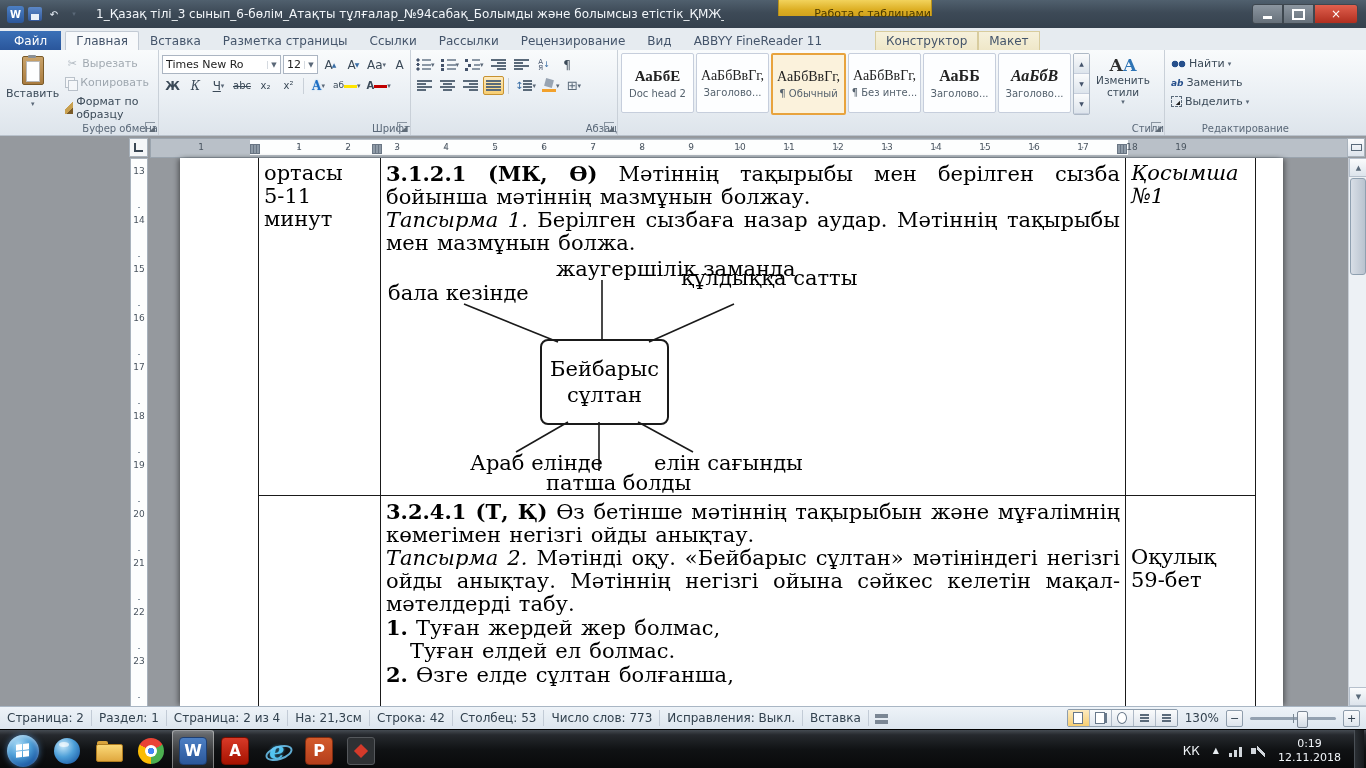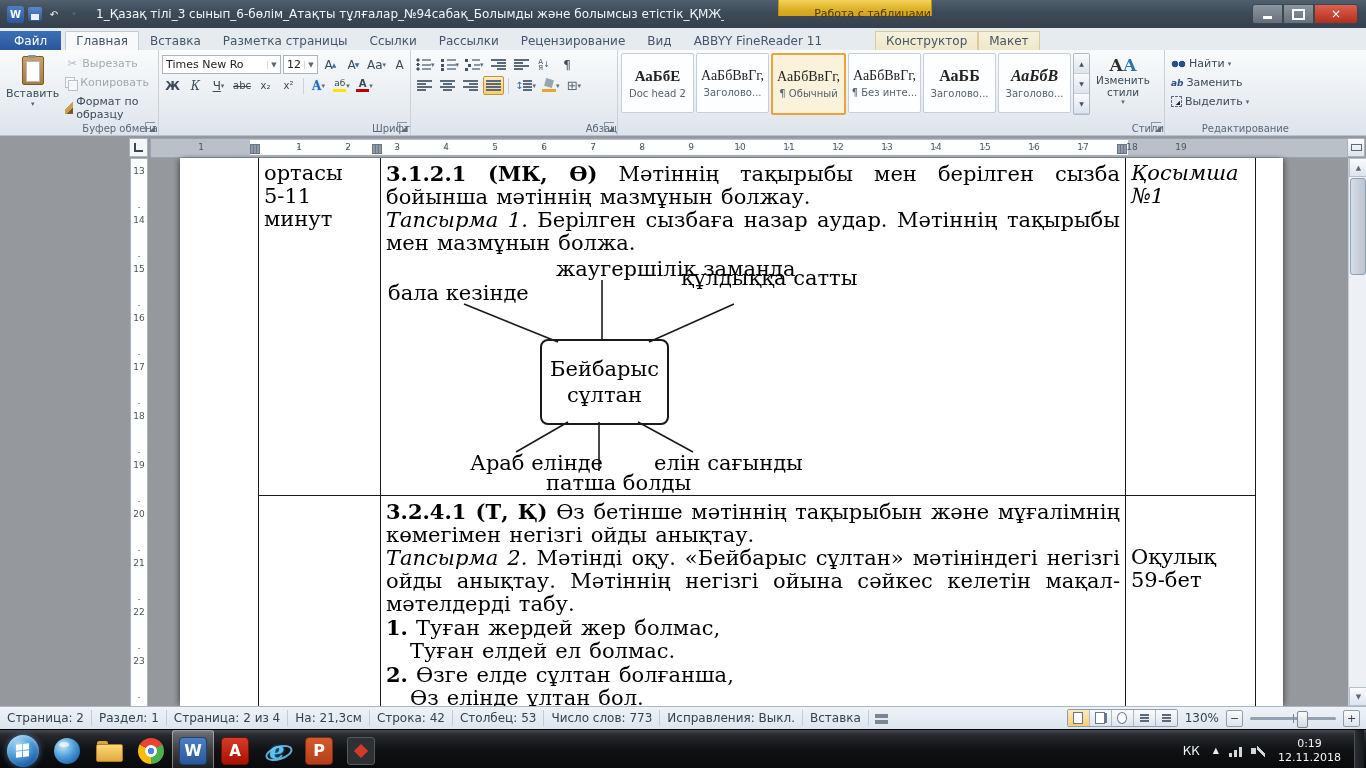--- a/index.html
+++ b/index.html
@@ -60,21 +60,21 @@
   .frow{display:flex;align-items:center;gap:2px;margin:2px 0}
   .combo{display:flex;align-items:center;background:#fff;border:1px solid #ABB5C2;height:17px;font-size:11px;padding:0 0 0 3px;color:#222}
   .combo .cdd{border-left:1px solid #D5DAE0;width:12px;text-align:center;font-size:7px;color:#5A6878;margin-left:3px}
   .lbtn{min-width:17px;height:17px;display:inline-flex;align-items:center;justify-content:center;font-size:12px;color:#3B4A58;border:1px solid transparent;border-radius:2px;padding:0 1px}
   .lbtn.on{background:linear-gradient(#FDEBC0,#F7CE72);border-color:#C79230}
   .tinyup{font-size:6px;margin-left:-1px;color:#3A6EA5}
   .gsep{width:1px;height:16px;background:#C9D0D8;margin:0 2px}
   .ultr{text-decoration:underline}
   .strk{text-decoration:line-through;font-size:10px}
   .effA{color:#1F6FC4;font-family:"DejaVu Serif",serif;font-weight:bold;text-shadow:0 0 2px #9CC4E8}
-  .colbar{display:inline-flex;flex-direction:column;align-items:center;line-height:9px;font-size:10px}
+  .colbar{display:inline-flex;flex-direction:row;align-items:center;line-height:9px;font-size:10px}
   .colbar i{display:block;width:13px;height:3px;margin-top:1px}
   
   .bars{width:15px;height:13px;display:inline-block;background-repeat:no-repeat}
   .bL{background-image:linear-gradient(#5A6A7A,#5A6A7A),linear-gradient(#5A6A7A,#5A6A7A),linear-gradient(#5A6A7A,#5A6A7A),linear-gradient(#5A6A7A,#5A6A7A);
       background-size:15px 2px,9px 2px,15px 2px,9px 2px;background-position:0 1px,0 4px,0 7px,0 10px}
   .bC{background-image:linear-gradient(#5A6A7A,#5A6A7A),linear-gradient(#5A6A7A,#5A6A7A),linear-gradient(#5A6A7A,#5A6A7A),linear-gradient(#5A6A7A,#5A6A7A);
       background-size:15px 2px,9px 2px,15px 2px,9px 2px;background-position:0 1px,3px 4px,0 7px,3px 10px}
   .bR{background-image:linear-gradient(#5A6A7A,#5A6A7A),linear-gradient(#5A6A7A,#5A6A7A),linear-gradient(#5A6A7A,#5A6A7A),linear-gradient(#5A6A7A,#5A6A7A);
       background-size:15px 2px,9px 2px,15px 2px,9px 2px;background-position:0 1px,6px 4px,0 7px,6px 10px}
   .bJ{background-image:linear-gradient(#5A6A7A,#5A6A7A),linear-gradient(#5A6A7A,#5A6A7A),linear-gradient(#5A6A7A,#5A6A7A),linear-gradient(#5A6A7A,#5A6A7A);
@@ -596,21 +596,20 @@
         <span class="dlabel" style="left:268px;top:194px">елін сағынды</span>
         <span class="dlabel" style="left:160px;top:214px">патша болды</span>
       </div>
 
       <div class="bcell cellp" style="left:206px;top:342px;width:734px">
         <div><b>3.2.4.1 (Т, Қ)</b><span> Өз бетінше мәтіннің тақырыбын және мұғалімнің көмегімен негізгі ойды анықтау.</span></div>
         <div><i class="ital">Тапсырма 2.</i><span> Мәтінді оқу. «Бейбарыс сұлтан» мәтініндегі негізгі ойды анықтау. Мәтіннің негізгі ойына сәйкес келетін мақал-мәтелдерді табу.</span></div>
         <div class="li"><b>1.</b><span> Туған жердей жер болмас,</span></div>
         <div class="li ind">Туған елдей ел болмас.</div>
         <div class="li"><b>2.</b><span> Өзге елде сұлтан болғанша,</span></div>
-        <div class="li ind">Өз елінде ұлтан бол.</div>
       </div>
       <div class="bcell" style="left:951px;top:388px;width:120px">
         <div>Оқулық</div>
         <div>59-бет</div>
       </div>
     </div>
 
     <div class="vscroll">
       <span class="scbtn" style="top:0">▲</span>
       <span class="scthumb"></span>

